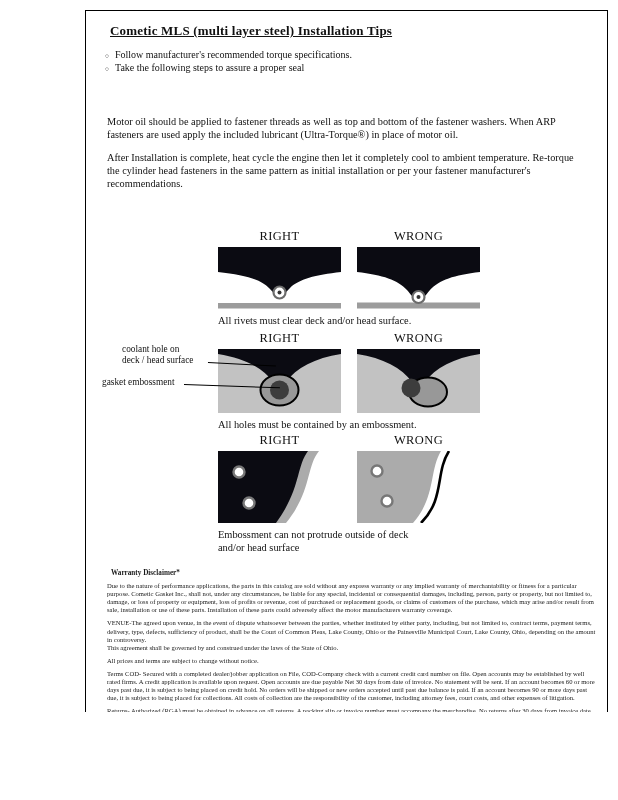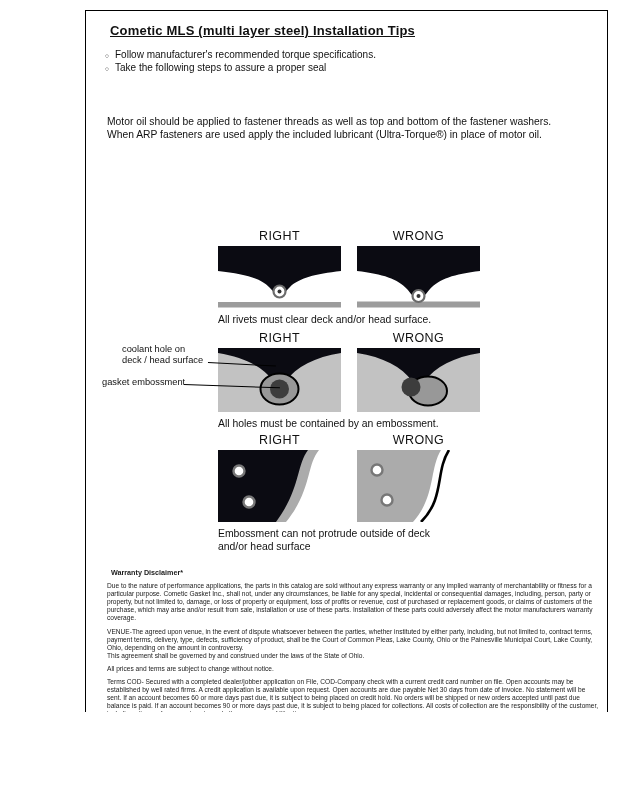--- a/index.html
+++ b/index.html
@@ -1,18 +1,18 @@
 <!DOCTYPE html>
 <html><head>
 <meta charset="utf-8">
 <style>
   html,body { margin:0; padding:0; background:#ffffff; }
   .sheet {
     position:relative; width:618px; height:712px; background:#ffffff;
-    font-family:Liberation Sans, sans-serif; color:#111; overflow:hidden;
+    font-family:Liberation Serif, serif; color:#111; overflow:hidden;
   }
   .frame {
     position:absolute; left:85px; top:10px; width:523px; height:781px;
     border:1px solid #000; box-sizing:border-box;
   }
   .abs { position:absolute; }
 
   .title {
     left:24px; top:12px; font-size:13px; font-weight:bold;
     text-decoration:underline; letter-spacing:0.2px;
@@ -59,20 +59,21 @@
 
     <div class="abs title">Cometic MLS (multi layer steel) Installation Tips</div>
 
     <div class="abs tips">
       <div class="tip">Follow manufacturer's recommended torque specifications.</div>
       <div class="tip">Take the following steps to assure a proper seal</div>
     </div>
 
     <div class="abs diesel">
       <p>Motor oil should be applied to fastener threads as well as top and bottom of the fastener washers. When ARP fasteners are used apply the included lubricant (Ultra-Torque®) in place of motor oil.</p>
+      <p>After Installation is complete, heat cycle the engine then let it completely cool to ambient temperature. Re-torque the cylinder head fasteners in the same pattern as initial installation or per your fastener manufacturer's recommendations.</p>
     </div>
 
     <div class="figure f1">
       <div class="fig-headers">
         <span>RIGHT</span>
         <span>WRONG</span>
       </div>
       <div class="fig-panels">
         <svg width="123" height="62" viewBox="0 0 123 62">
           <path d="M0,0 H123 V25 C97,28 81,32 72,41 C67,46 66,48.5 61.5,48.5 C57,48.5 56,46 51,41 C42,32 26,28 0,25 Z" fill="#0b0b12"></path>

